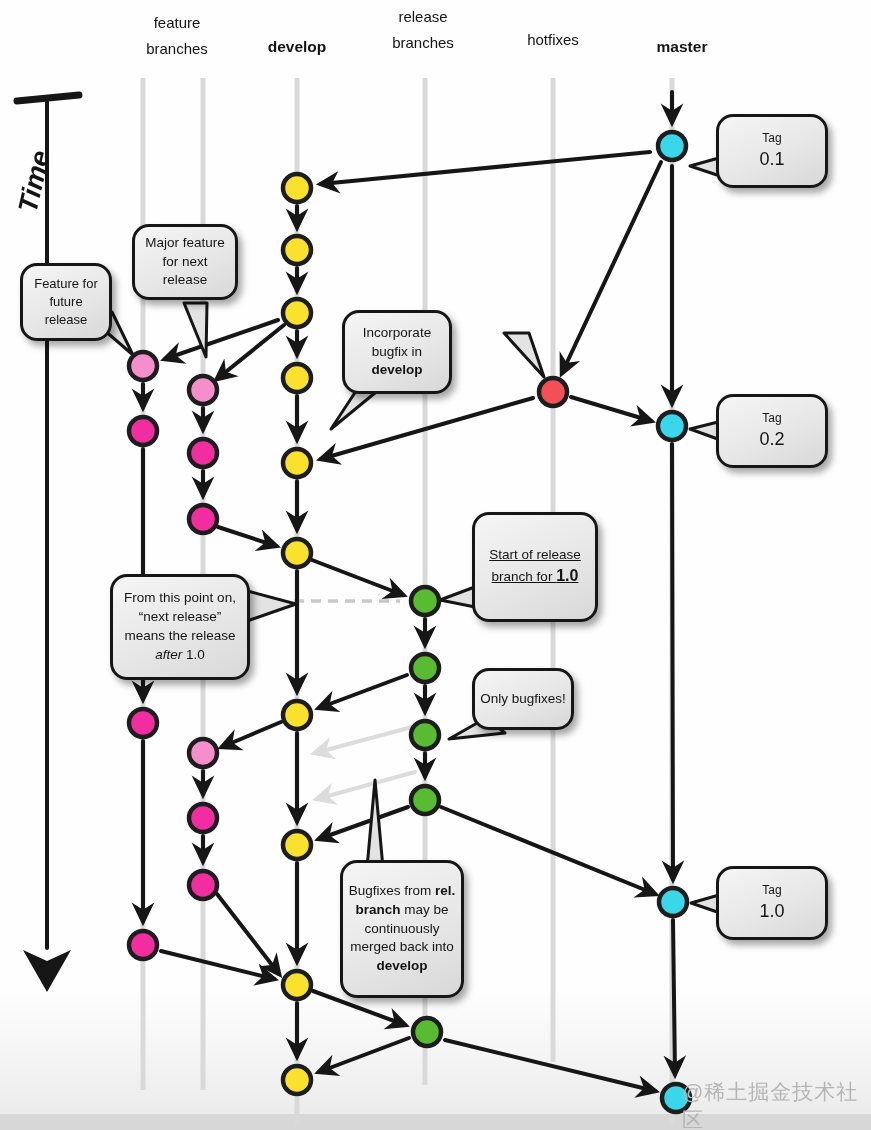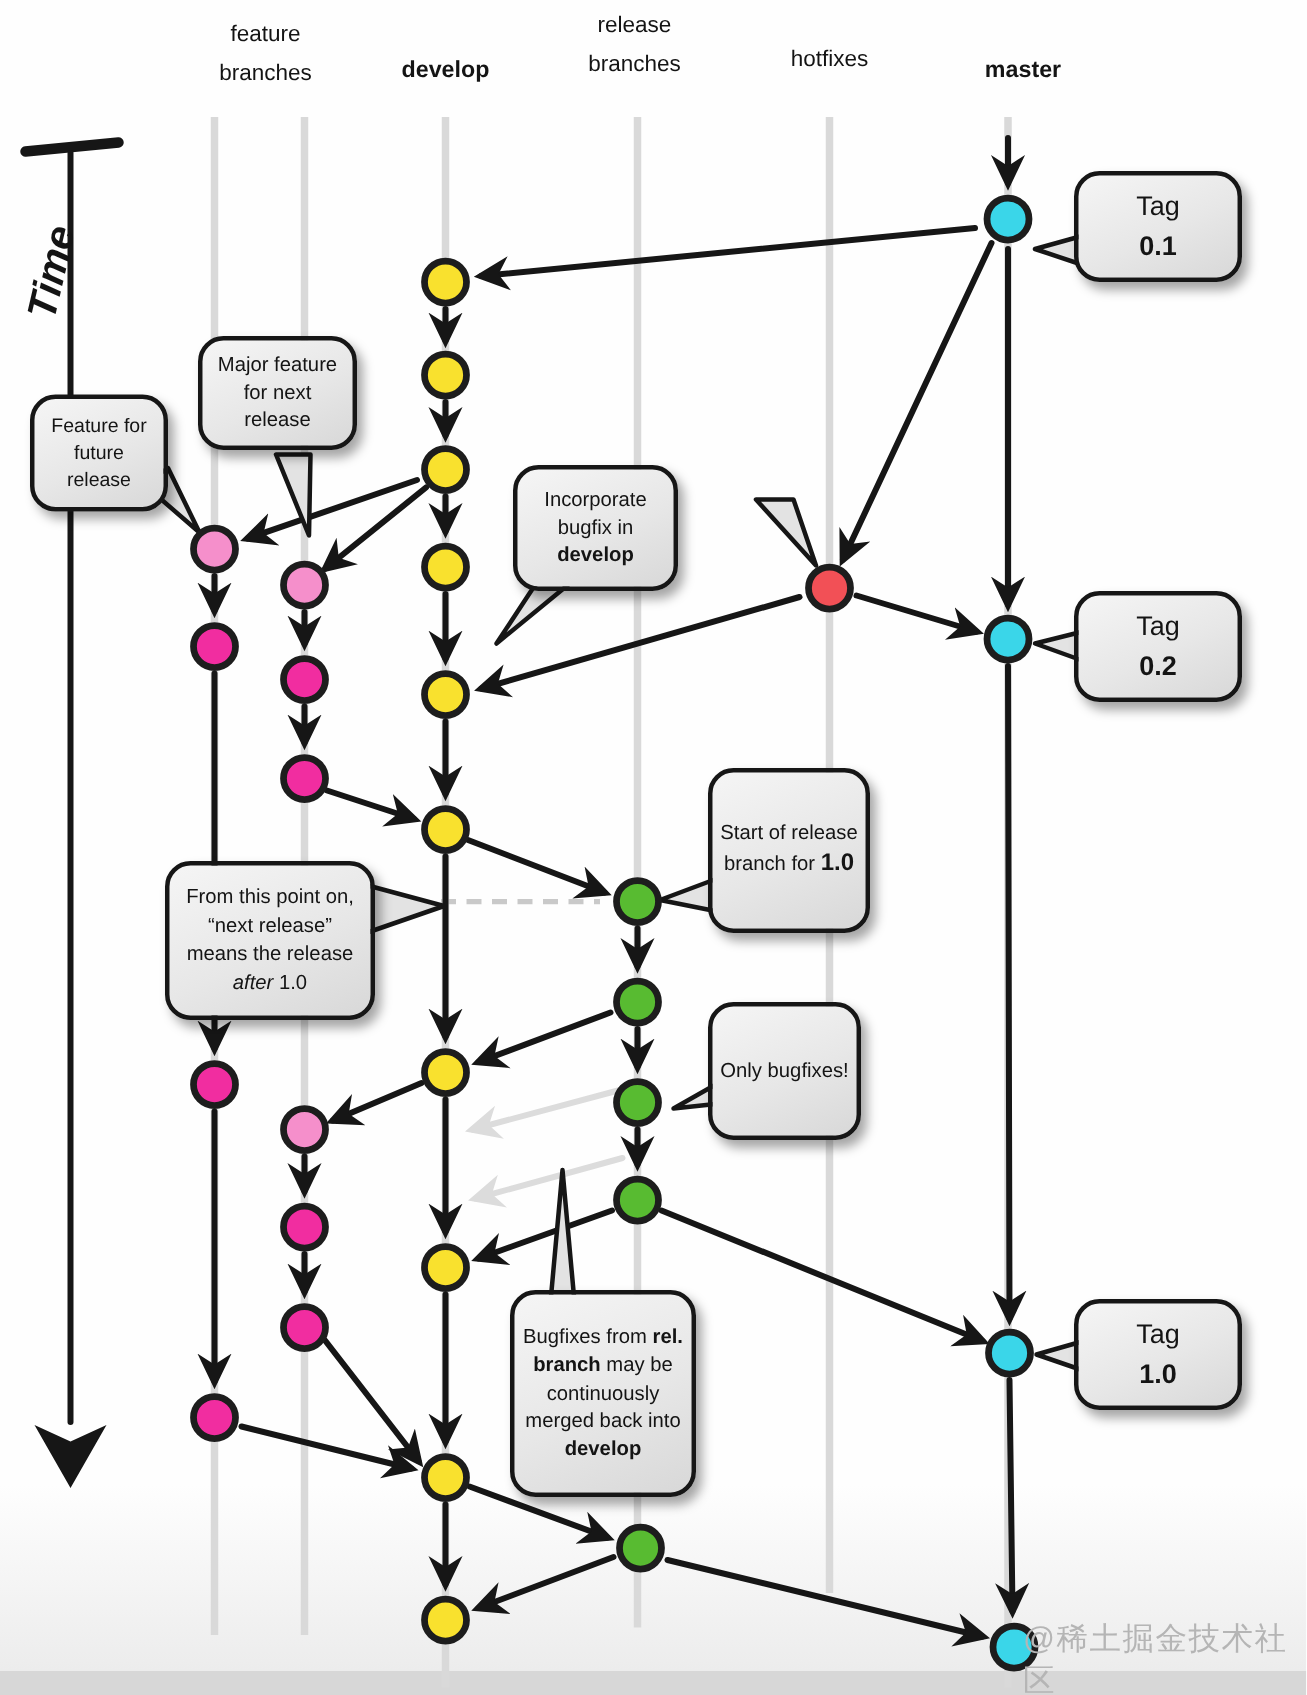--- a/index.html
+++ b/index.html
@@ -18,22 +18,22 @@
   .bubble{
     position:absolute;z-index:3;box-sizing:border-box;
     background:linear-gradient(155deg,#f5f5f5 0%,#e7e7e7 55%,#d8d8d8 100%);
     border:3px solid #161616;border-radius:17px;
     box-shadow:4px 5px 7px rgba(0,0,0,0.35);
     display:flex;align-items:center;justify-content:center;
     text-align:center;font-size:13.5px;line-height:1.4;padding:5px;
   }
   .bubble b{font-weight:bold;}
   .bubble i{}
-  .tag-label{font-size:18px;}
-  .tag-value{font-size:18px;font-weight:bold;margin-top:1px;}
+  .tag-label{font-size:12px;}
+  .tag-value{font-size:18px;font-weight:normal;margin-top:1px;}
   #watermark{position:absolute;left:682px;top:1078px;z-index:5;
     font-size:21px;color:#b5b5b5;letter-spacing:1px;}
 </style>
 </head>
 <body>
 
 <div id="stage">
 
   <div id="bottom-fade"></div>
   <div id="bottom-bar"></div>
@@ -182,25 +182,25 @@
 
 
   <div class="bubble" style="left:342px;top:310px;width:110px;height:84px;">
     <div><span>Incorporate bugfix in </span><b>develop</b></div>
   </div>
 
   <div class="bubble" style="left:110px;top:574px;width:140px;height:106px;">
     <div><span>From this point on, “next release” means the release </span><i>after</i><span> 1.0</span></div>
   </div>
 
-  <div class="bubble" style="left:472px;top:512px;width:108px;height:110px;">
+  <div class="bubble" style="left:472px;top:512px;width:126px;height:110px;text-decoration:underline;">
     <div><span>Start of release branch for </span><b style="font-size:16px;">1.0</b></div>
   </div>
 
-  <div class="bubble" style="left:472px;top:668px;width:102px;height:92px;">
+  <div class="bubble" style="left:472px;top:668px;width:102px;height:62px;">
     <div>Only bugfixes!</div>
   </div>
 
   <div class="bubble" style="left:340px;top:860px;width:124px;height:138px;">
     <div><span>Bugfixes from </span><b>rel. branch</b><span> may be continuously merged back into </span><b>develop</b></div>
   </div>
 
   <div id="watermark">@稀土掘金技术社区</div>
 
 </div>

